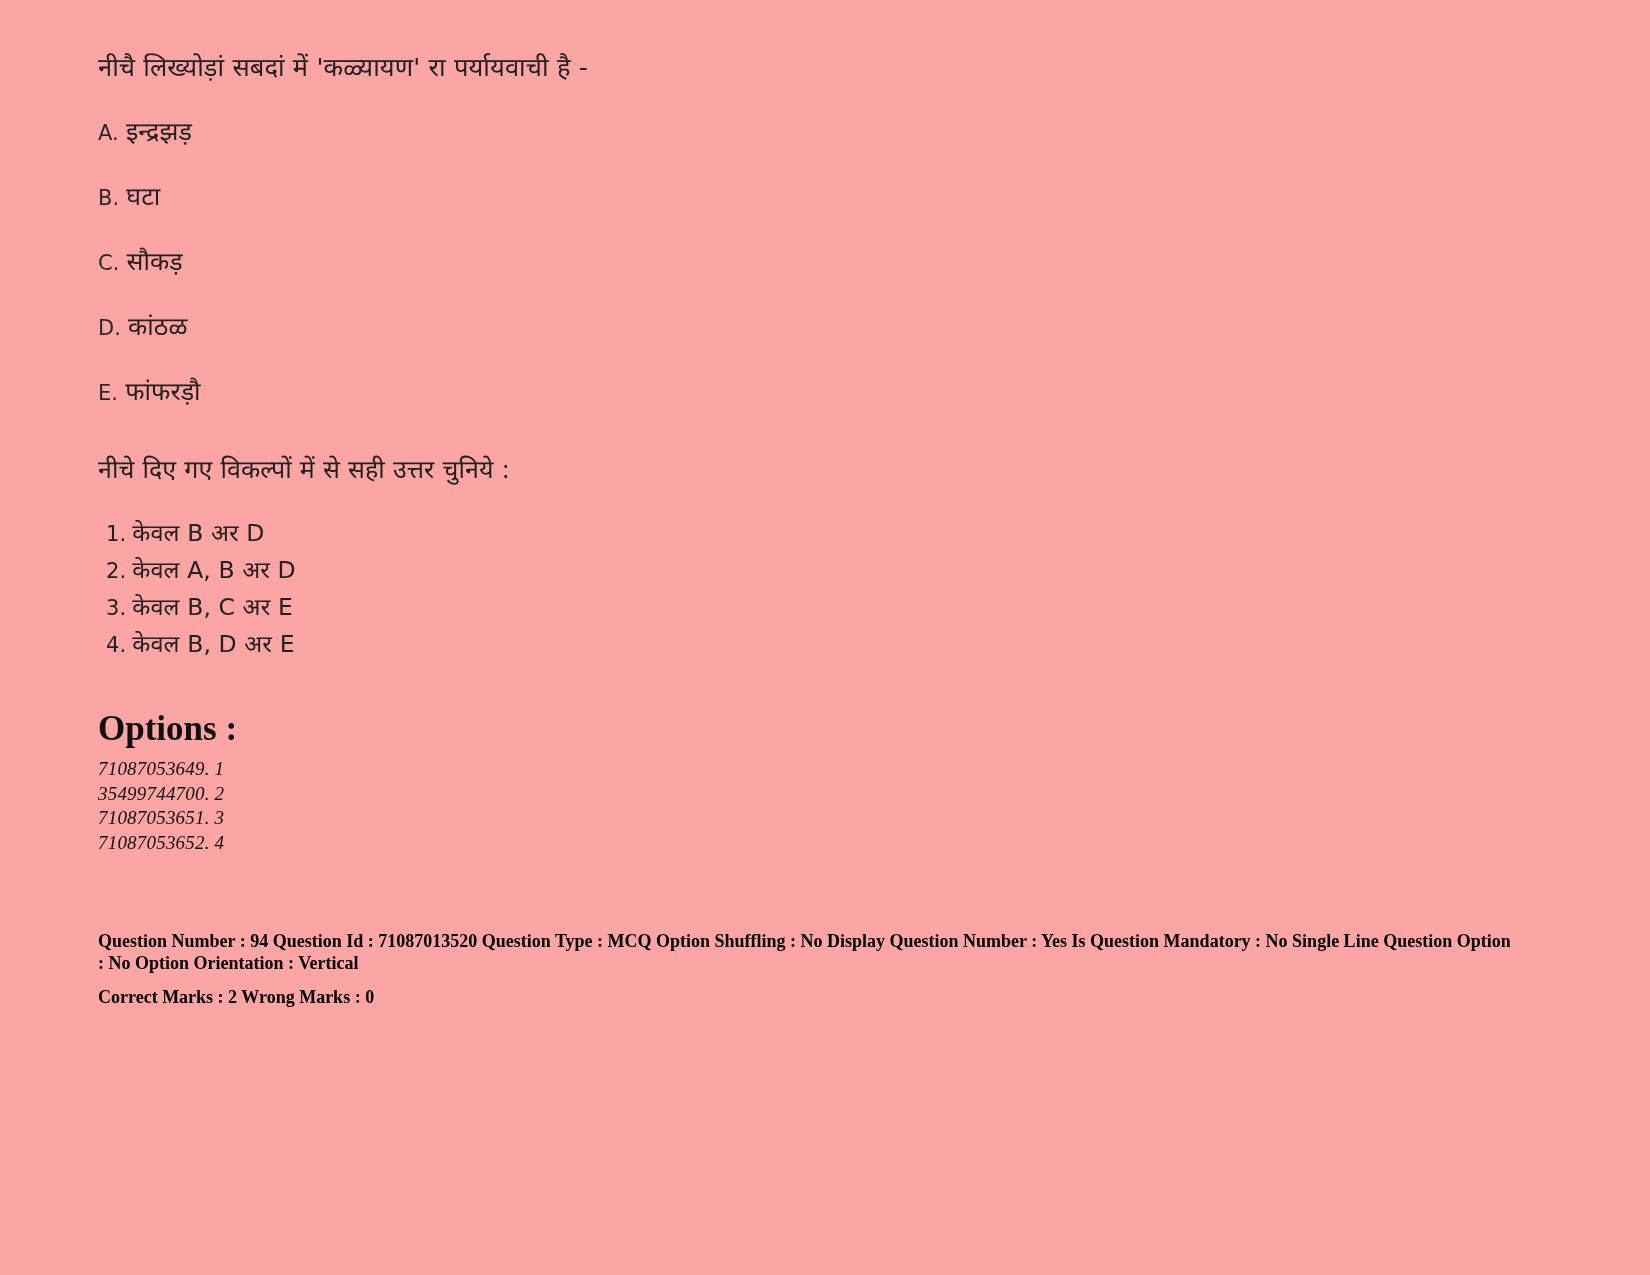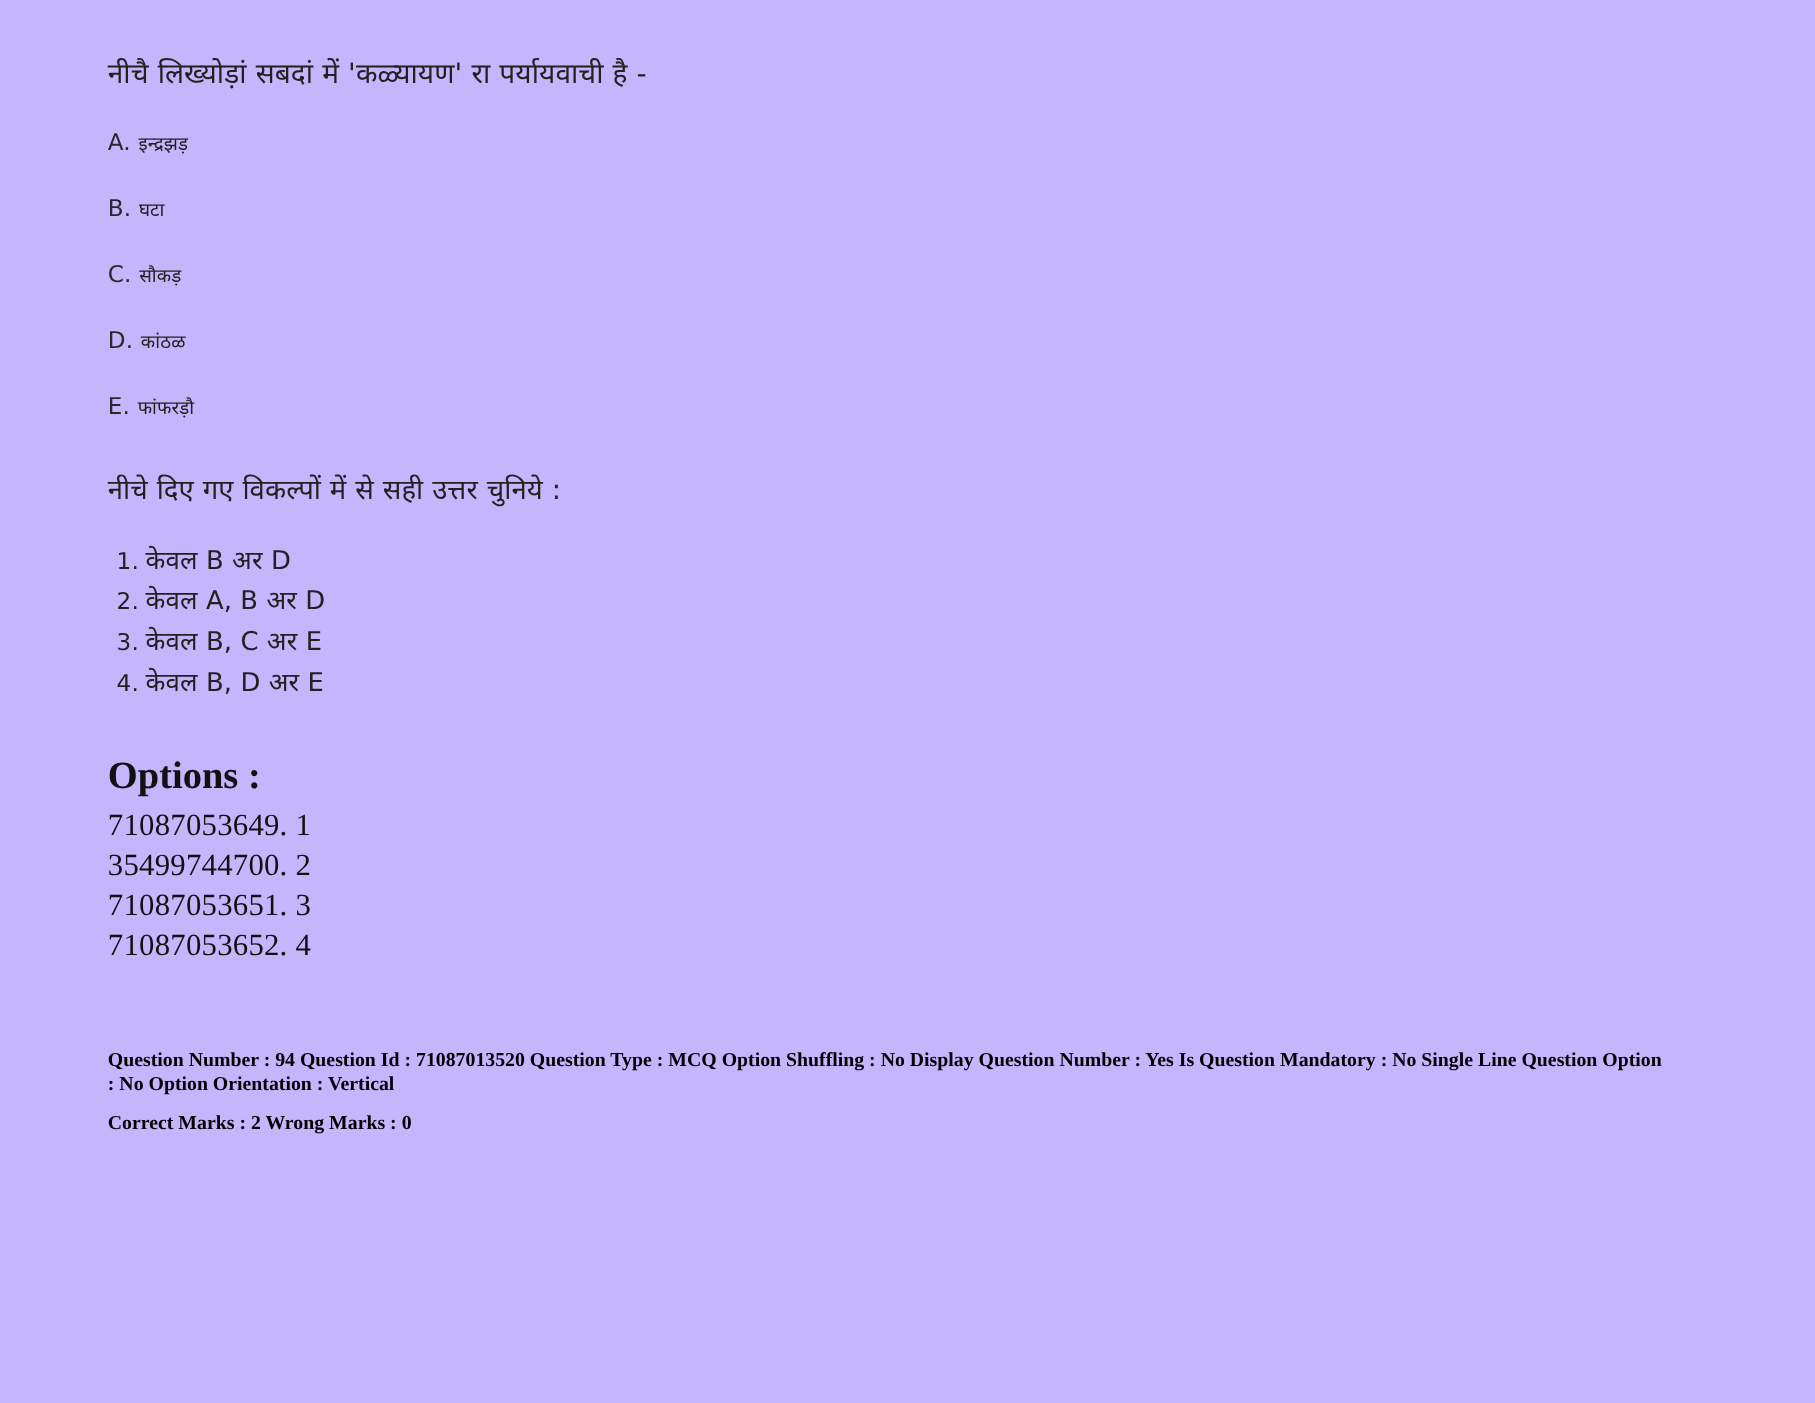--- a/index.html
+++ b/index.html
@@ -12,21 +12,21 @@
     height: 1275px;
     position: relative;
     font-family: "Liberation Serif", serif;
     color: #1a1a1a;
     overflow: hidden;
   }
 
   .page {
     position: absolute;
     inset: 0;
-    background: #c4b5fd;
+    background: #fca5a5;
   }
 
   .content {
     position: absolute;
     left: 98px;
     top: 52px;
     width: 1460px;
   }
 
   
@@ -57,21 +57,21 @@
     align-items: baseline;
     gap: 7px;
     white-space: nowrap;
   }
   .opt-letter {
     font-family: "DejaVu Sans", sans-serif;
     font-size: 21px;
     color: #2b2927;
   }
   .opt-text {
-    font-size: 17px;
+    font-size: 25px;
   }
 
   .choose-line {
     font-size: 25px;
     line-height: 1.2;
     margin: 48px 0 30px 0;
     white-space: nowrap;
   }
 
   .choice-list {
@@ -103,23 +103,24 @@
     font-weight: bold;
     line-height: 1.25;
     margin: 0 0 6px 0;
   }
   .options-rows {
     margin: 0;
     padding: 0;
     list-style: none;
   }
   .options-row {
-    font-size: 28px;
+    font-size: 19px;
     line-height: 1.3;
     letter-spacing: 0.2px;
+    font-style: italic;
   }
 
   
   .meta-block {
     margin-top: 74px;
     font-family: "Liberation Serif", serif;
     font-weight: bold;
     color: #000000;
     font-size: 18px;
     line-height: 1.23;

